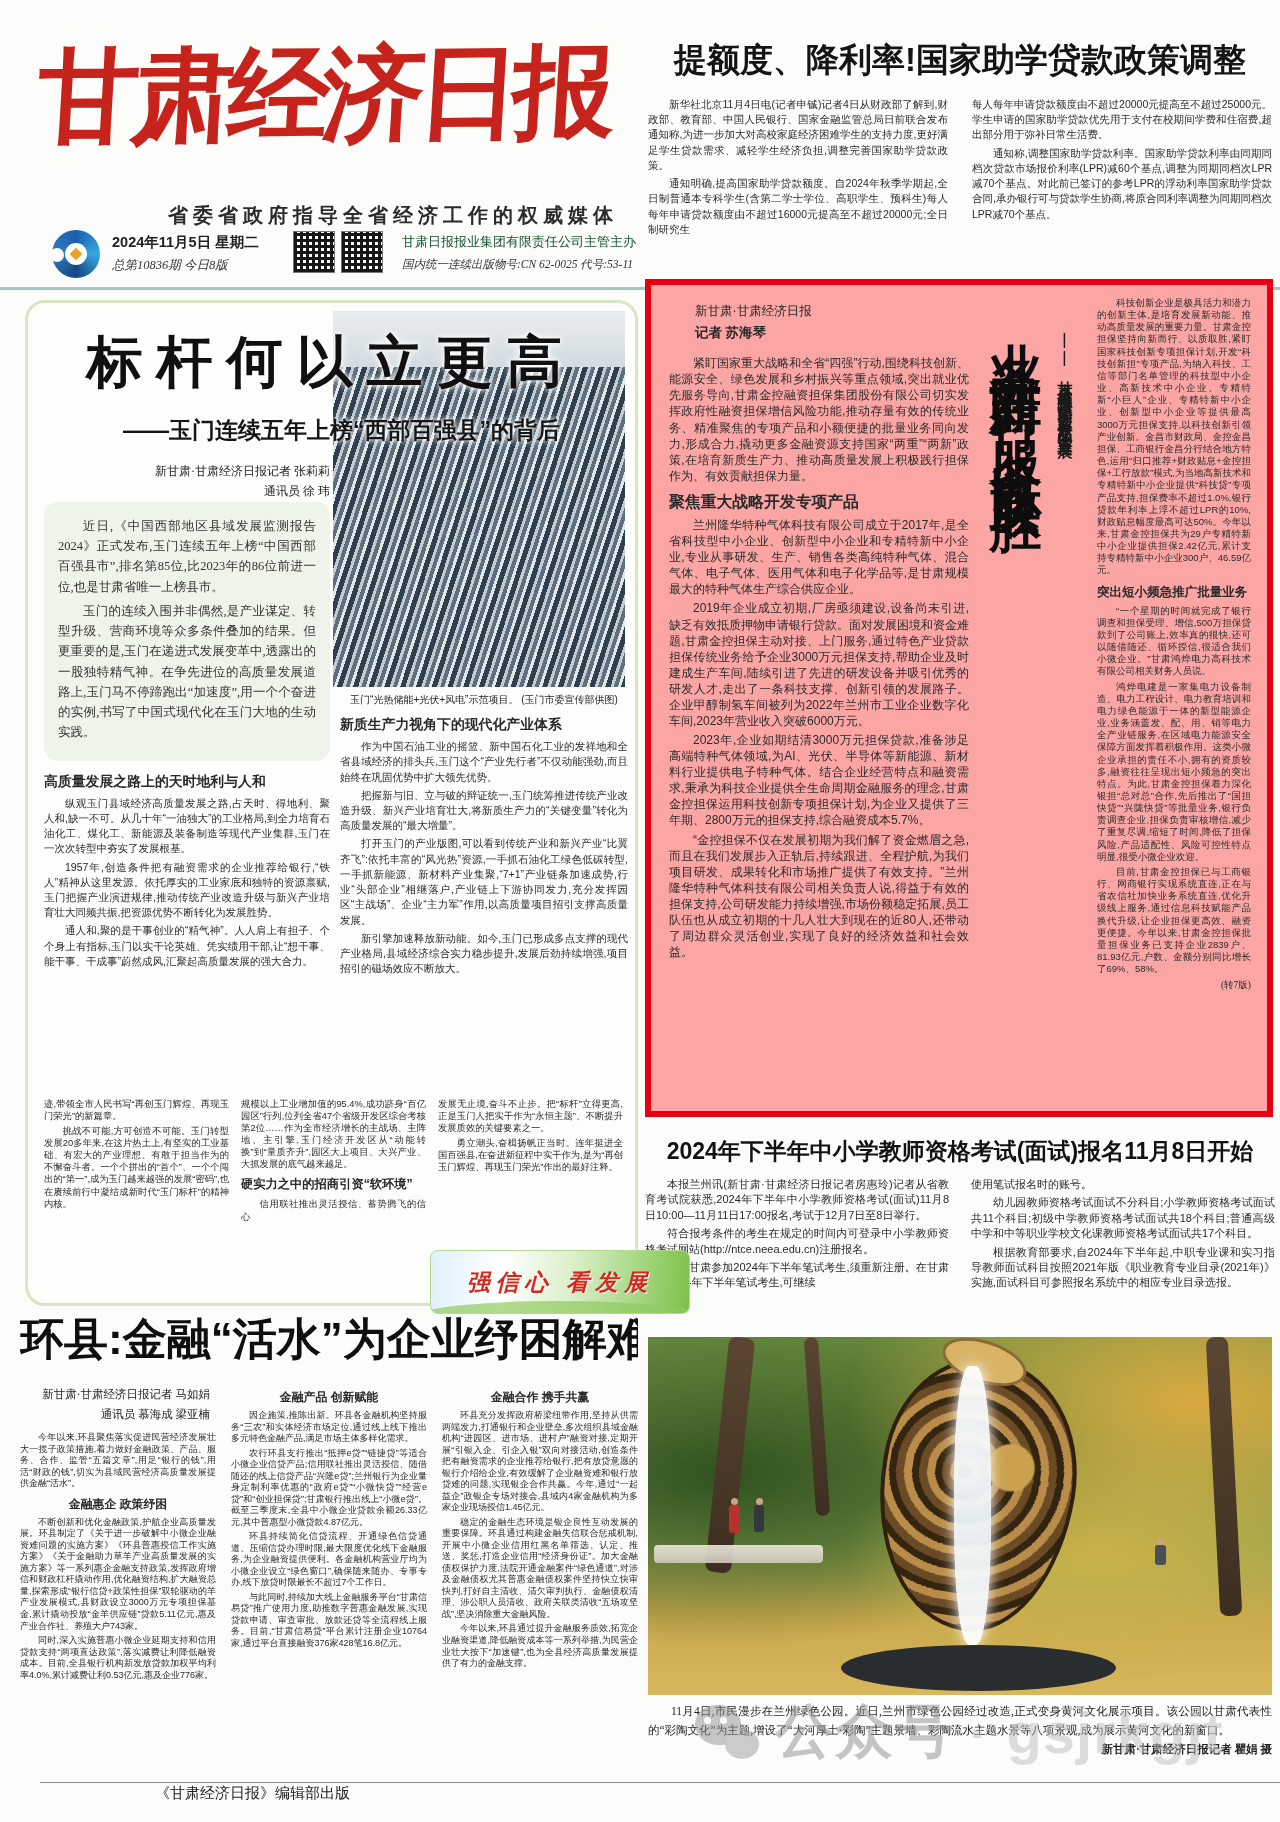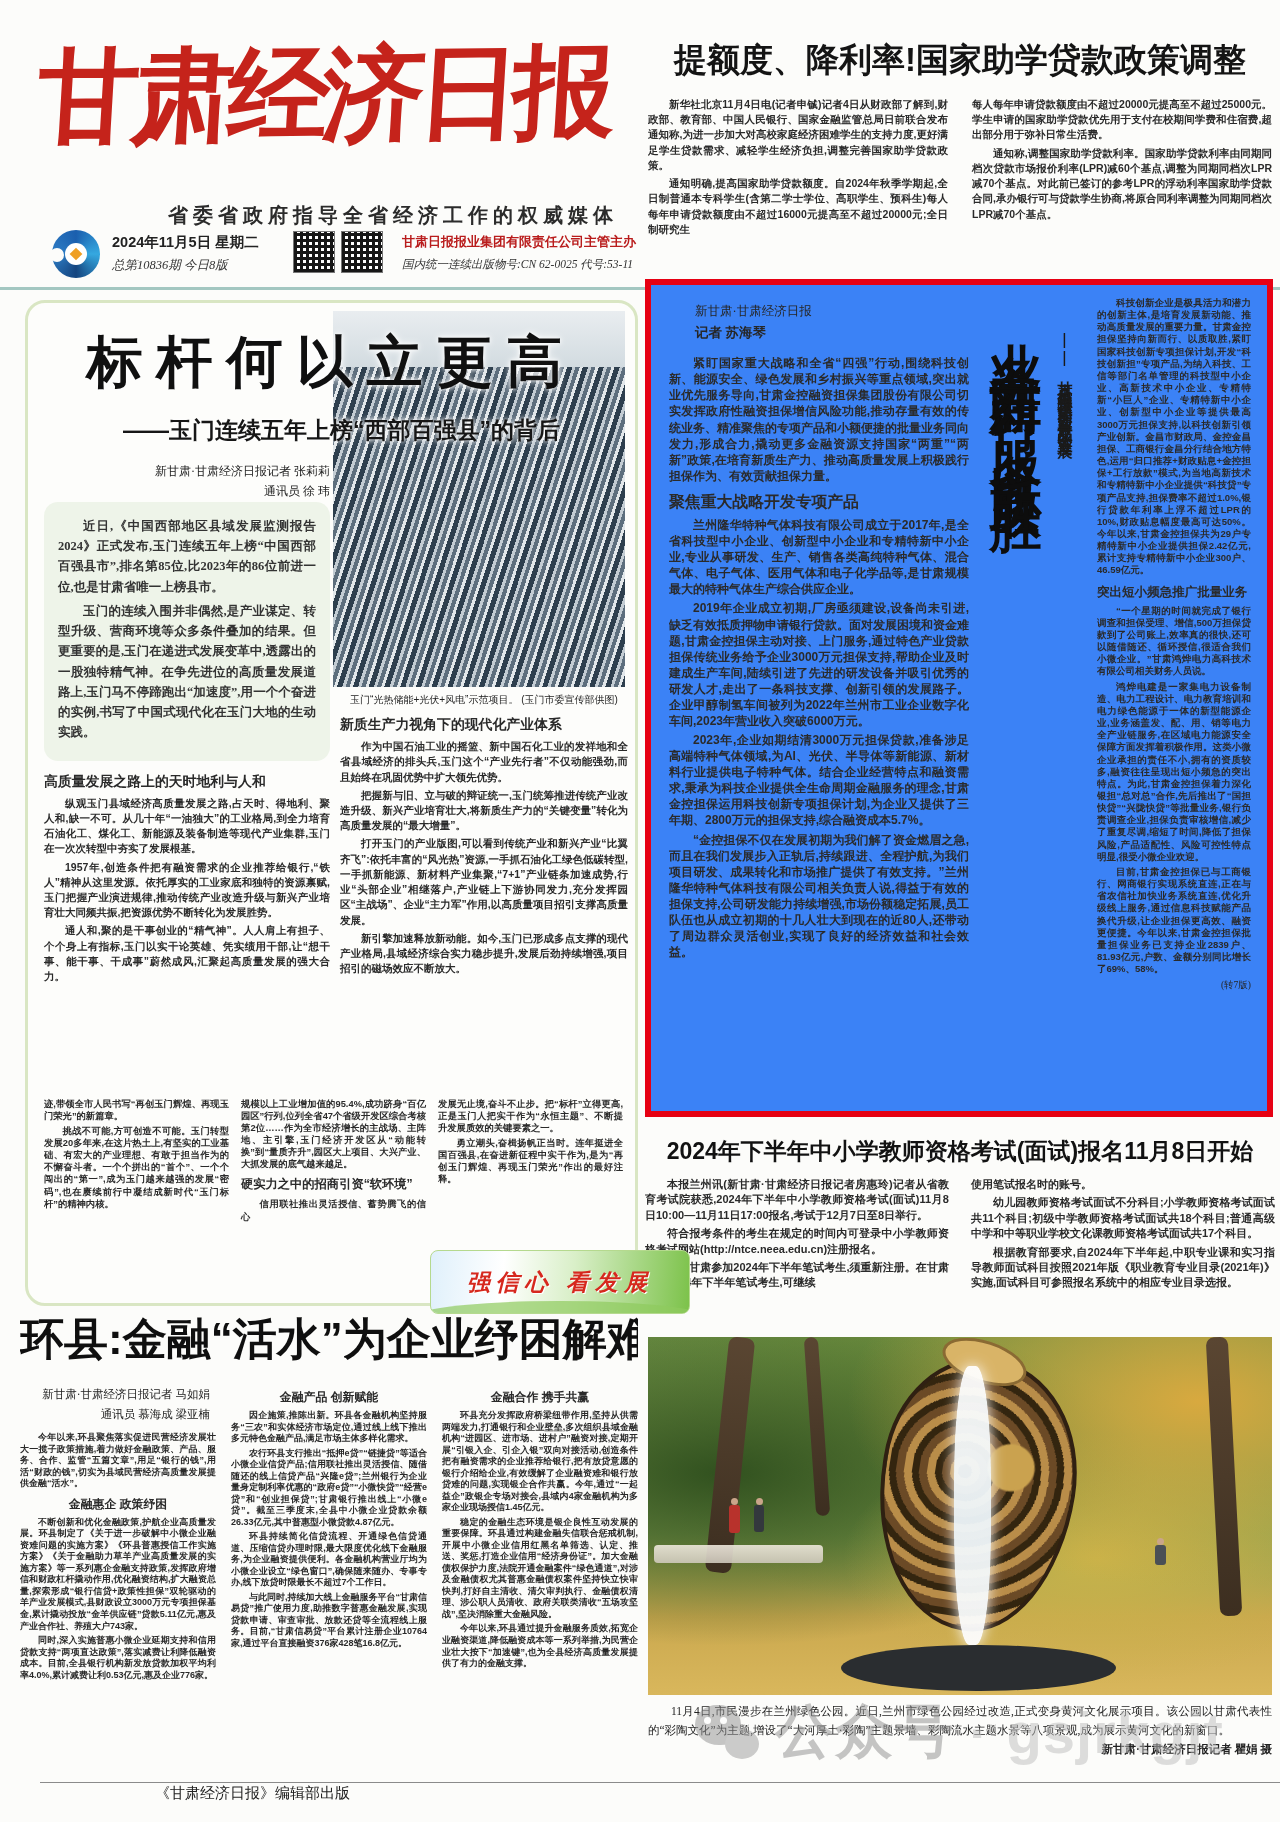--- a/index.html
+++ b/index.html
@@ -18,25 +18,25 @@
   .mh-logo .diamond{position:absolute;left:50%;top:50%;width:9px;height:9px;background:#ef9f23;
     transform:translate(-50%,-50%) rotate(45deg);}
   .mh-date{position:absolute;left:112px;top:233px;width:180px;}
   .mh-date .d1{font-size:14.5px;font-weight:bold;color:#222;}
   .mh-date .d2{font-size:12.5px;font-family:"Liberation Serif",serif;font-style:italic;margin-top:5px;color:#333;}
   .qr{position:absolute;top:231px;width:40px;height:40px;border:1px solid #777;
     background:repeating-linear-gradient(0deg,#161616 0 3px,rgba(255,255,255,0) 3px 6px),
                repeating-linear-gradient(90deg,#161616 0 3px,#fff 3px 6px);}
   .qr.q1{left:293px;} .qr.q2{left:341px;}
   .mh-pub{position:absolute;left:402px;top:233px;width:240px;}
-  .mh-pub .p1{font-size:13px;font-weight:bold;color:#b91c1c;}
+  .mh-pub .p1{font-size:13px;font-weight:normal;color:#14532d;}
   .mh-pub .p2{font-size:11.5px;font-family:"Liberation Serif",serif;font-style:italic;margin-top:6px;color:#333;white-space:nowrap;}
   .rule-teal{position:absolute;left:0;top:287px;width:1280px;height:3px;background:#a3c7c1;}
   
-  .body p{margin:0 0 3px;text-align:justify;color:#2a2a2a;font-weight:bold;}
+  .body p{margin:0 0 3px;text-align:justify;color:#2a2a2a;}
   .para{text-indent:2em;}
   .cont{text-indent:0;}
   .sec-head{font-weight:bold;color:#111;text-indent:0;margin:7px 0 5px !important;font-size:1.32em;}
   .heads-center .sec-head{text-align:center;}
   .byline{font-family:"Liberation Serif",serif;font-size:12px;color:#222;text-align:right;line-height:1.7;}
   
   .loan{position:absolute;left:648px;top:38px;width:624px;}
   .loan h1{margin:0 0 14px;font-size:33px;font-weight:900;letter-spacing:0;color:#141414;text-align:center;white-space:nowrap;}
   .loan .cols{display:flex;gap:24px;height:178px;overflow:hidden;}
   .loan .col{width:300px;font-size:10.5px;line-height:1.45;}
@@ -64,21 +64,21 @@
   
   .banner{position:absolute;left:430px;top:1250px;width:258px;height:62px;z-index:5;border-radius:8px;
     background:linear-gradient(95deg,#dff0fb 0%,#ffffff 28%,#d9efc8 55%,#7cc24a 100%);
     border:1px solid #b5d98e;display:flex;align-items:center;justify-content:center;overflow:hidden;}
   .banner:after{content:"";position:absolute;left:-10%;bottom:-26px;width:120%;height:38px;
     background:#8fca5e;border-radius:50% 50% 0 0;opacity:.7;}
   .banner span{position:relative;z-index:2;font-size:23px;font-weight:900;font-style:italic;
     letter-spacing:6px;color:#d6281e;text-shadow:1px 1px 0 #fff;}
   
   .red-box{position:absolute;left:645px;top:279px;width:616px;height:826px;border:6px solid #e60012;
-    background:#3b82f6;}
+    background:#fca5a5;}
   .rb-col1{position:absolute;left:18px;top:12px;width:300px;height:800px;overflow:hidden;}
   .rb-byline{font-family:"Liberation Serif",serif;font-size:12.5px;line-height:1.7;margin:4px 0 10px 26px;}
   .rb-byline .n{font-weight:bold;font-size:13.5px;}
   .rb-body1{font-size:12px;line-height:1.34;}
   .rb-band{position:absolute;left:326px;top:16px;width:112px;height:794px;display:flex;flex-direction:row;}
   .v-main{writing-mode:vertical-rl;font-size:52px;font-weight:900;letter-spacing:12px;color:#0d0d0d;line-height:1.5;}
   .v-sub{writing-mode:vertical-rl;font-size:15px;font-weight:bold;letter-spacing:3px;color:#1a1a1a;margin-top:32px;}
   .rb-col2{position:absolute;left:446px;top:12px;width:154px;height:802px;overflow:hidden;}
   .rb-body2{font-size:9.5px;line-height:1.28;}
   .jump{text-align:right;font-size:9.5px;font-family:"Liberation Serif",serif;margin-top:4px;}

